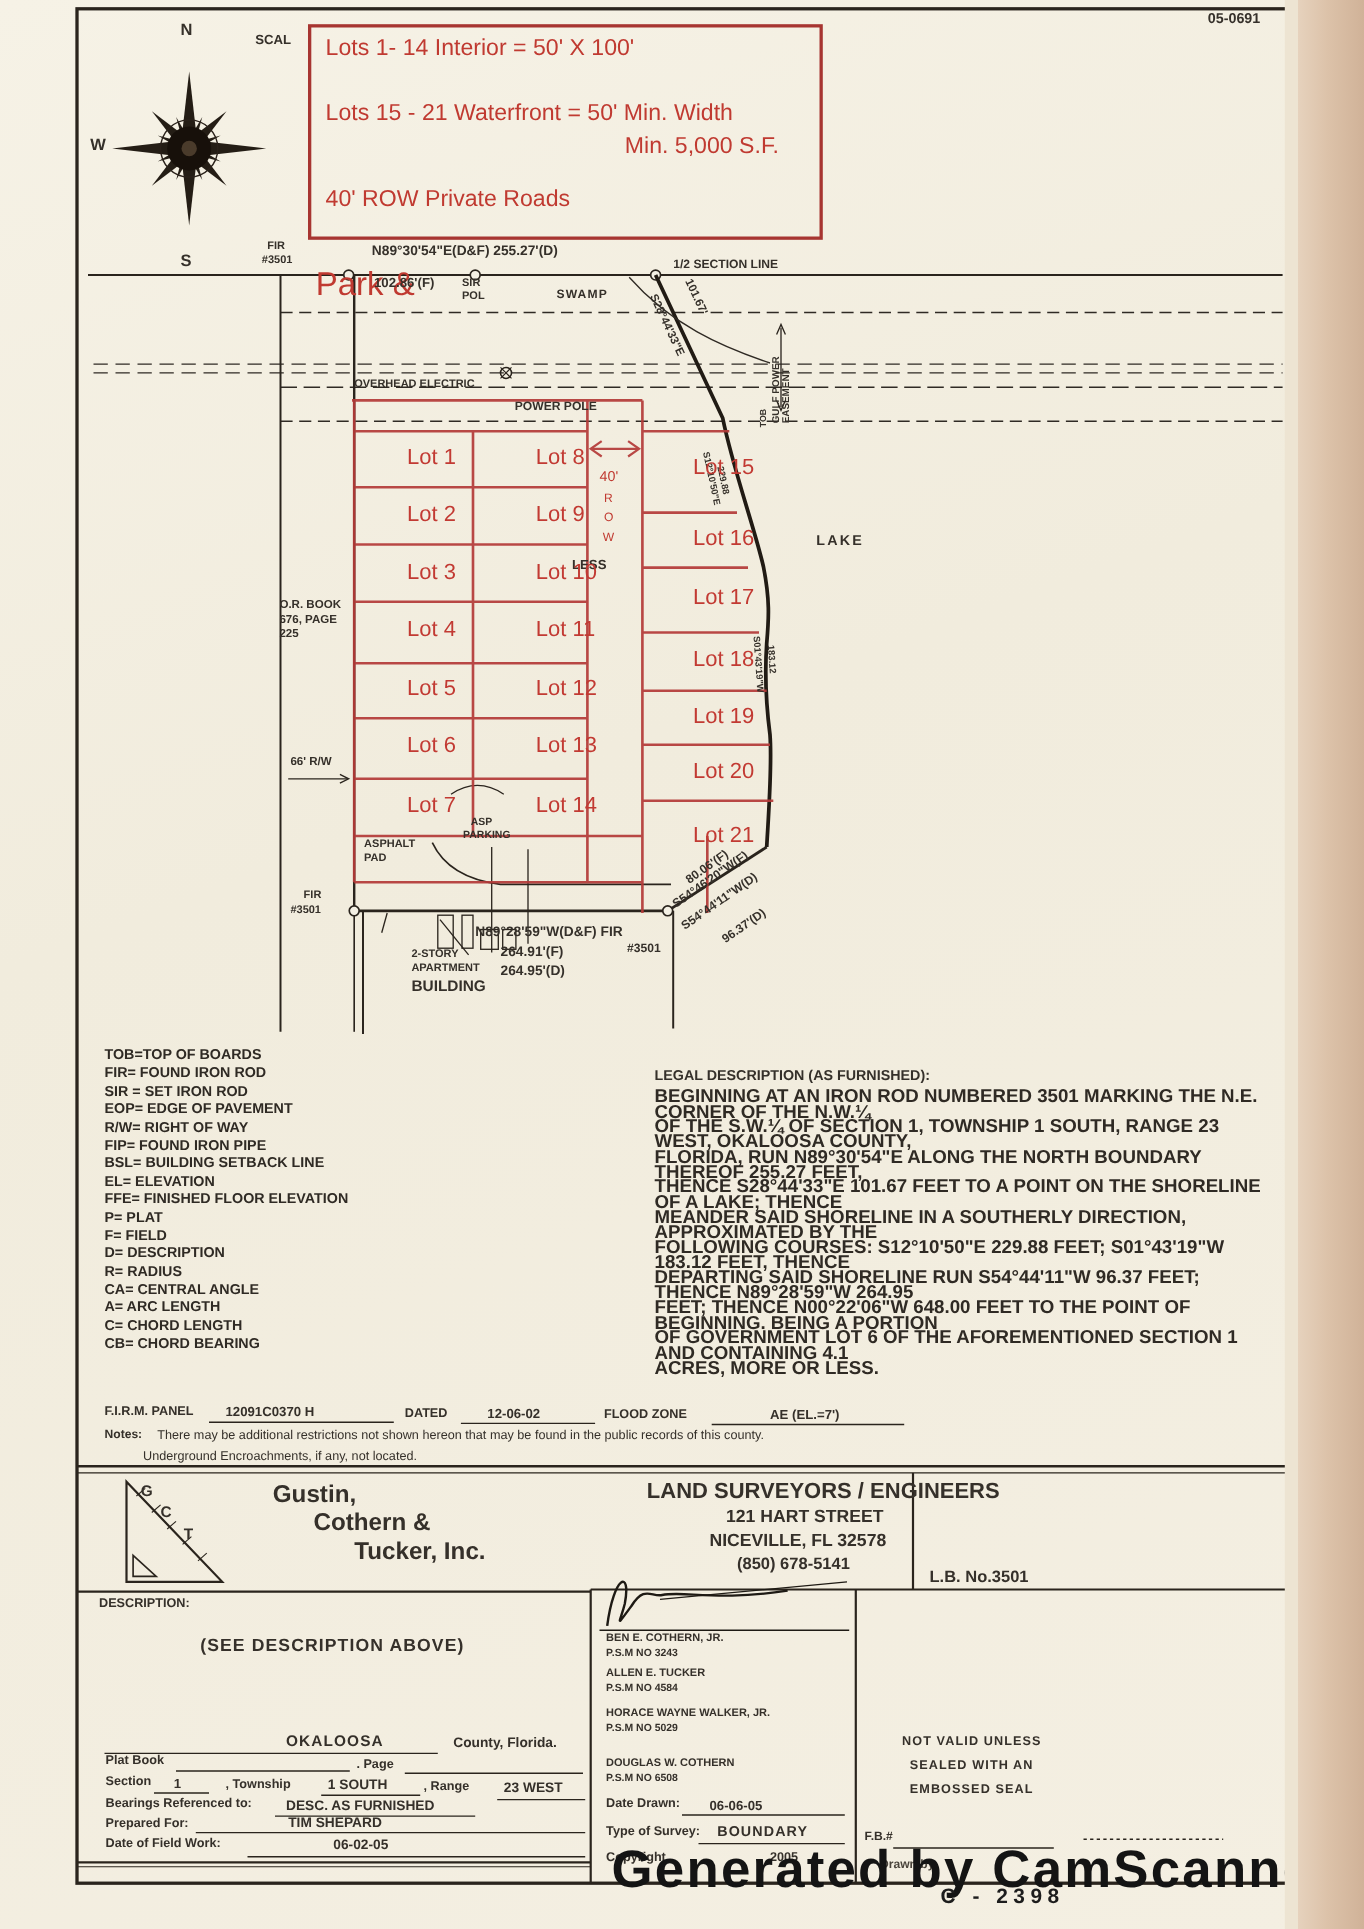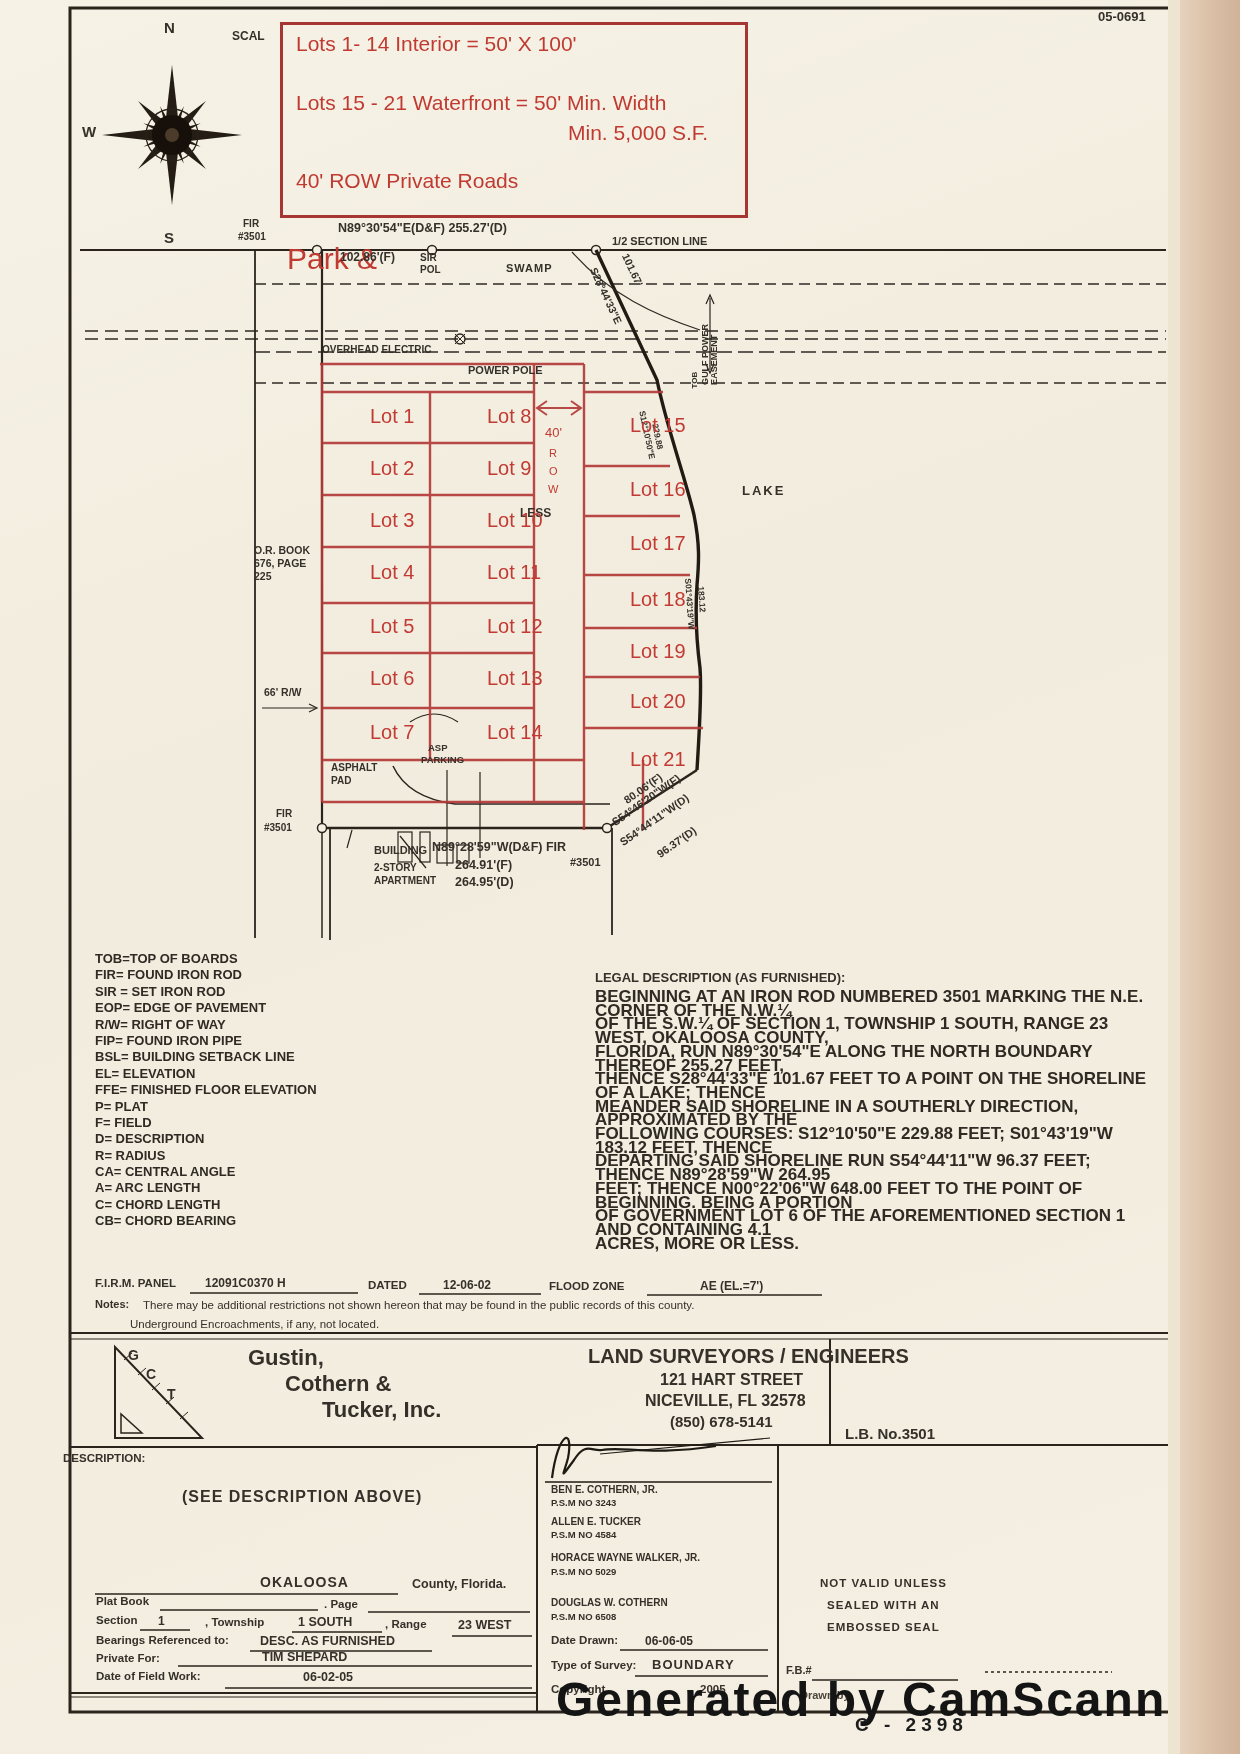--- a/index.html
+++ b/index.html
@@ -231,21 +231,21 @@
 <div class="t b" style="left:264px;top:687px;font-size:10.5px;">66' R/W</div>
 
 <div class="t b" style="left:276px;top:809px;font-size:10px;">FIR</div>
 <div class="t b" style="left:264px;top:823px;font-size:10px;">#3501</div>
 <div class="t b" style="left:432px;top:841px;font-size:12.5px;">N89°28'59"W(D&amp;F) FIR</div>
 <div class="t b" style="left:570px;top:857px;font-size:11px;">#3501</div>
 <div class="t b" style="left:455px;top:859px;font-size:12.5px;">264.91'(F)</div>
 <div class="t b" style="left:455px;top:876px;font-size:12.5px;">264.95'(D)</div>
 <div class="t b" style="left:374px;top:863px;font-size:10px;">2-STORY</div>
 <div class="t b" style="left:374px;top:876px;font-size:10px;">APARTMENT</div>
-<div class="t b" style="left:374px;top:845px;font-size:11px;">BUILDING</div>
+<div class="t b" style="left:374px;top:889px;font-size:14px;">BUILDING</div>
 <div class="t b" style="left:331px;top:763px;font-size:10px;">ASPHALT</div>
 <div class="t b" style="left:331px;top:776px;font-size:10px;">PAD</div>
 <div class="t b" style="left:428px;top:743px;font-size:9.5px;">ASP</div>
 <div class="t b" style="left:421px;top:755px;font-size:9.5px;">PARKING</div>
 
 <div class="t b rot" style="left:622px;top:797px;font-size:11px;transform:rotate(-35deg);">80.06'(F)</div>
 <div class="t b rot" style="left:610px;top:819px;font-size:11px;transform:rotate(-35deg);">S54°46'20"W(F)</div>
 <div class="t b rot" style="left:618px;top:839px;font-size:11px;transform:rotate(-35deg);">S54°44'11"W(D)</div>
 <div class="t b rot" style="left:655px;top:851px;font-size:11px;transform:rotate(-35deg);">96.37'(D)</div>
 
@@ -318,36 +318,36 @@
 <div class="t b" style="left:167px;top:1387px;font-size:14px;">T</div>
 <div class="t b" style="left:248px;top:1346px;font-size:22px;">Gustin,</div>
 <div class="t b" style="left:285px;top:1372px;font-size:22px;">Cothern &amp;</div>
 <div class="t b" style="left:322px;top:1398px;font-size:22px;">Tucker, Inc.</div>
 <div class="t b" style="left:588px;top:1346px;font-size:20px;">LAND SURVEYORS / ENGINEERS</div>
 <div class="t b" style="left:660px;top:1372px;font-size:16px;">121 HART STREET</div>
 <div class="t b" style="left:645px;top:1393px;font-size:16px;">NICEVILLE, FL  32578</div>
 <div class="t b" style="left:670px;top:1414px;font-size:15px;">(850) 678-5141</div>
 <div class="t b" style="left:845px;top:1426px;font-size:15px;">L.B. No.3501</div>
 
-<div class="t b" style="left:63px;top:1452px;font-size:11.5px;">DESCRIPTION:</div>
+<div class="t b" style="left:90px;top:1452px;font-size:11.5px;">DESCRIPTION:</div>
 <div class="t b" style="left:182px;top:1489px;font-size:16px;letter-spacing:1px;">(SEE DESCRIPTION ABOVE)</div>
 
 <div class="t b" style="left:260px;top:1575px;font-size:14px;letter-spacing:1px;">OKALOOSA</div>
 <div class="t b" style="left:412px;top:1578px;font-size:12.5px;">County, Florida.</div>
 <div class="t b" style="left:96px;top:1595px;font-size:11.5px;">Plat Book</div>
 <div class="t b" style="left:324px;top:1598px;font-size:11.5px;">. Page</div>
 <div class="t b" style="left:96px;top:1614px;font-size:11.5px;">Section</div>
 <div class="t b" style="left:158px;top:1615px;font-size:12px;">1</div>
 <div class="t b" style="left:205px;top:1616px;font-size:11.5px;">, Township</div>
 <div class="t b" style="left:298px;top:1616px;font-size:12.5px;">1 SOUTH</div>
 <div class="t b" style="left:385px;top:1618px;font-size:11.5px;">, Range</div>
 <div class="t b" style="left:458px;top:1619px;font-size:12.5px;">23 WEST</div>
 <div class="t b" style="left:96px;top:1634px;font-size:11.5px;">Bearings Referenced to:</div>
 <div class="t b" style="left:260px;top:1635px;font-size:12.5px;">DESC. AS FURNISHED</div>
-<div class="t b" style="left:96px;top:1652px;font-size:11.5px;">Private For:</div>
+<div class="t b" style="left:96px;top:1652px;font-size:11.5px;">Prepared For:</div>
 <div class="t b" style="left:262px;top:1651px;font-size:12.5px;">TIM SHEPARD</div>
 <div class="t b" style="left:96px;top:1670px;font-size:11.5px;">Date of Field Work:</div>
 <div class="t b" style="left:303px;top:1671px;font-size:12.5px;">06-02-05</div>
 
 <div class="t b" style="left:551px;top:1485px;font-size:10px;">BEN E. COTHERN, JR.</div>
 <div class="t b" style="left:551px;top:1498px;font-size:9.5px;">P.S.M NO 3243</div>
 <div class="t b" style="left:551px;top:1517px;font-size:10px;">ALLEN E. TUCKER</div>
 <div class="t b" style="left:551px;top:1530px;font-size:9.5px;">P.S.M NO 4584</div>
 <div class="t b" style="left:551px;top:1553px;font-size:10px;">HORACE WAYNE WALKER, JR.</div>
 <div class="t b" style="left:551px;top:1567px;font-size:9.5px;">P.S.M NO 5029</div>

